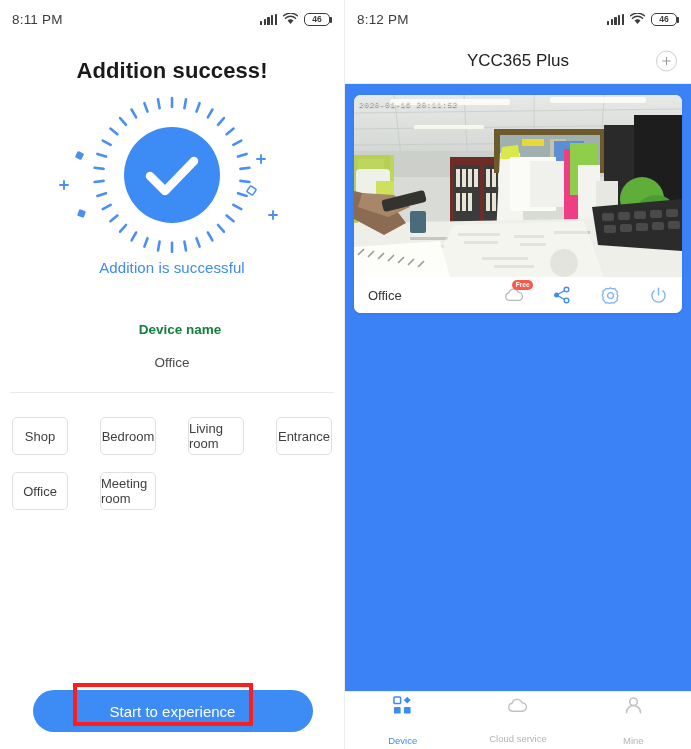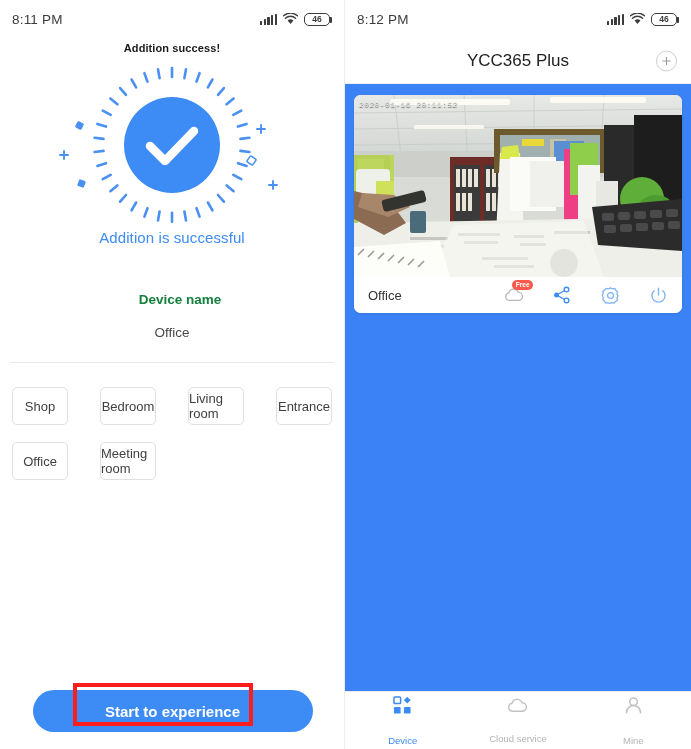--- a/index.html
+++ b/index.html
@@ -34,22 +34,22 @@
     content:""; position:absolute; right:-3px; top:3.5px;
     width:2px; height:6px; background:#3c3c3c; border-radius:0 1px 1px 0;
   }
 
   
   .left {
     width:345px; height:749px; background:#fff;
     position:relative; border-right:1px solid #ececec;
   }
   .title-success {
-    text-align:center; font-size:11px; font-weight:bold;
-    color:#1a1a1a; margin-top:4px; letter-spacing:.1px;
+    text-align:center; font-size:22px; font-weight:bold;
+    color:#1a1a1a; margin-top:20px; letter-spacing:.1px;
   }
   .hero { position:relative; height:165px; margin-top:4px; }
   .hero svg { position:absolute; left:50%; top:0; transform:translateX(-50%); }
   .success-sub {
     text-align:center; font-size:15px; color:#3d8bf5;
     margin-top:6px; letter-spacing:.1px;
   }
   .dev-label {
     text-align:center; font-size:13.5px; font-weight:bold;
     color:#15803d; margin-top:46px;padding-left:16px;
@@ -66,21 +66,21 @@
     height:38px; border:1px solid #e0e0e0; border-radius:5px;
     background:#fff; display:flex; align-items:center;
     justify-content:center; font-size:13px; color:#3f3f3f;
     font-family:"Liberation Sans", sans-serif;
   }
   .cta-wrap { position:absolute; left:0; bottom:17px; width:345px; }
   .cta {
     margin:0 auto; width:280px; height:42px; border-radius:21px;
     background:#3d8bf5; color:#fff; font-size:15px;
     display:flex; align-items:center; justify-content:center;
-    border:none; font-family:"Liberation Sans", sans-serif;font-weight:bold;
+    border:none; font-family:"Liberation Sans", sans-serif;
   }
   .annot {
     position:absolute; left:73px; top:-7px;
     width:180px; height:43px; border:4px solid #fc1d1d;
     pointer-events:none;
   }
 
   
   .right { width:346px; height:749px; background:#3b82f6; position:relative; }
   .appbar {

